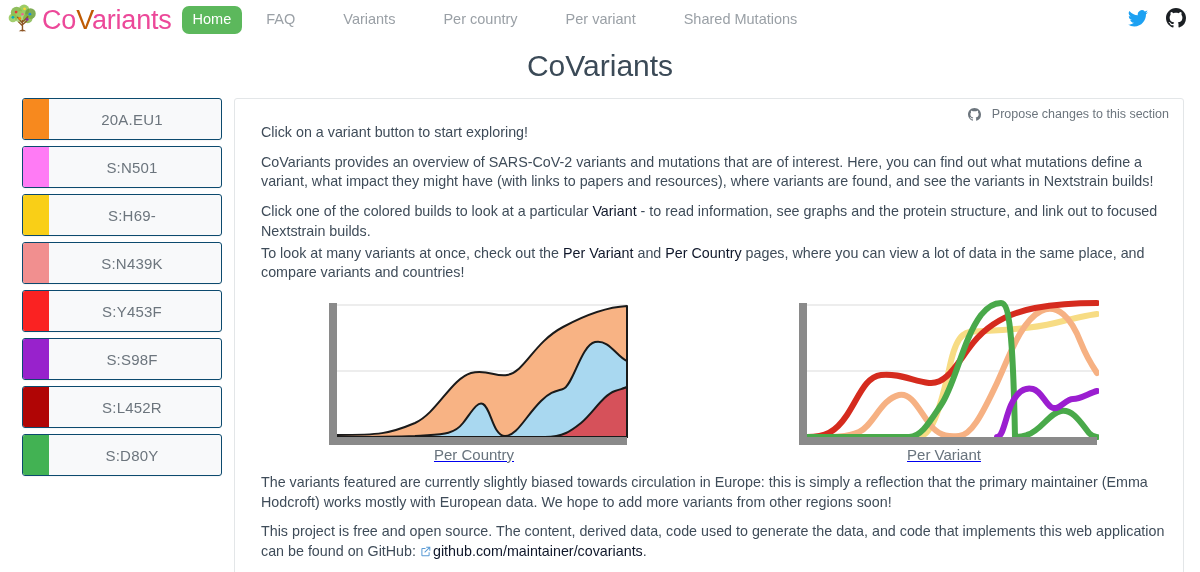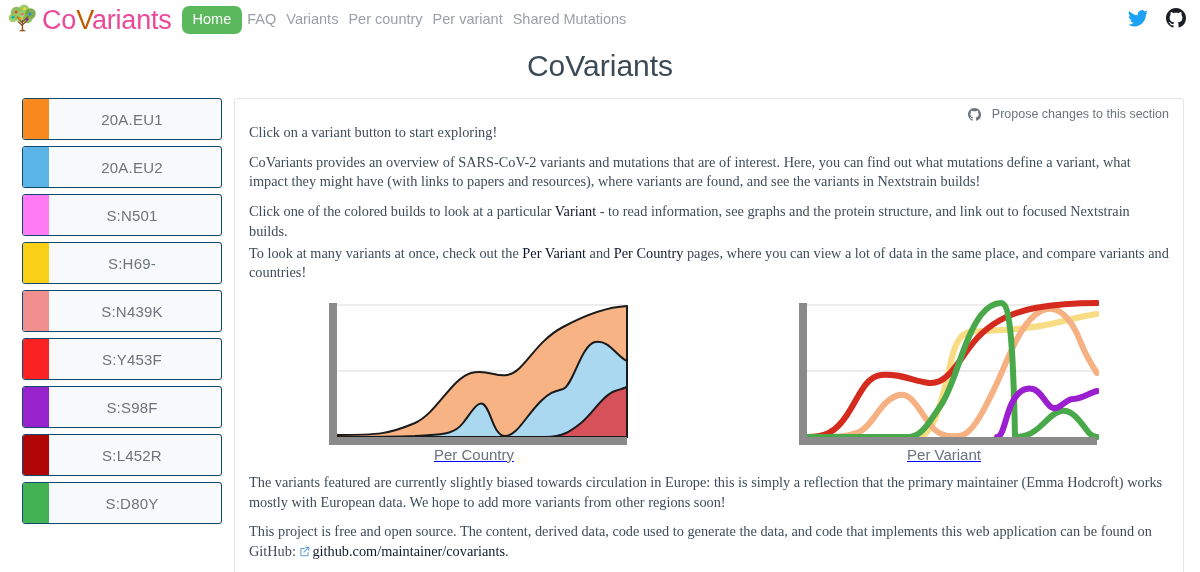--- a/index.html
+++ b/index.html
@@ -38,21 +38,21 @@
     white-space: nowrap;
   }
   .brand-text .c-green { color: #ec4899; }
   .brand-text .c-orange { color: #bf5b04; }
 
   .nav-links { display: flex; align-items: center; gap: 0px; justify-content: flex-end; }
   .nav-link {
     font-size: 14.5px;
     color: #9aa0a6;
     text-decoration: none;
-    padding: 4px 5px;
+    padding: 4px 24px;
     white-space: nowrap;
     line-height: 1.2;
   }
   .nav-link.active {
     background: #5cb85c;
     color: #ffffff;
     border-radius: 7px;
     padding: 5px 11px;
     font-size: 14.5px;
   }
@@ -146,22 +146,21 @@
     color: #6c757d;
     text-decoration: none;
     cursor: pointer;
   }
   .propose-link svg { display:block; }
 
   .p {
     font-size: 14.3px;
     line-height: 1.38;
     color: #3f4c59;
-    margin: 0 0 10px 0;
-    font-family: Liberation Serif, serif;
+    margin: 0 0 10px 12px;
   }
   .p.tight { margin-bottom: 2px; }
   a.inline {
     color: #0f172a;
     text-decoration: none;
     cursor: pointer;
   }
 
   
   .figures {
@@ -240,24 +239,20 @@
 <h1 class="page-title">CoVariants</h1>
 
 <div class="layout">
 
   <div class="sidebar">
     <div class="variant-btn">
       <span class="variant-swatch" style="background:#f7891e"></span>
       <span class="variant-label">20A.EU1</span>
     </div>
     <div class="variant-btn">
-      <span class="variant-swatch" style="background:#5ab4e5"></span>
-      <span class="variant-label">20A.EU2</span>
-    </div>
-    <div class="variant-btn">
       <span class="variant-swatch" style="background:#ff7bf5"></span>
       <span class="variant-label">S:N501</span>
     </div>
     <div class="variant-btn">
       <span class="variant-swatch" style="background:#f9cf17"></span>
       <span class="variant-label">S:H69-</span>
     </div>
     <div class="variant-btn">
       <span class="variant-swatch" style="background:#f18f8f"></span>
       <span class="variant-label">S:N439K</span>

